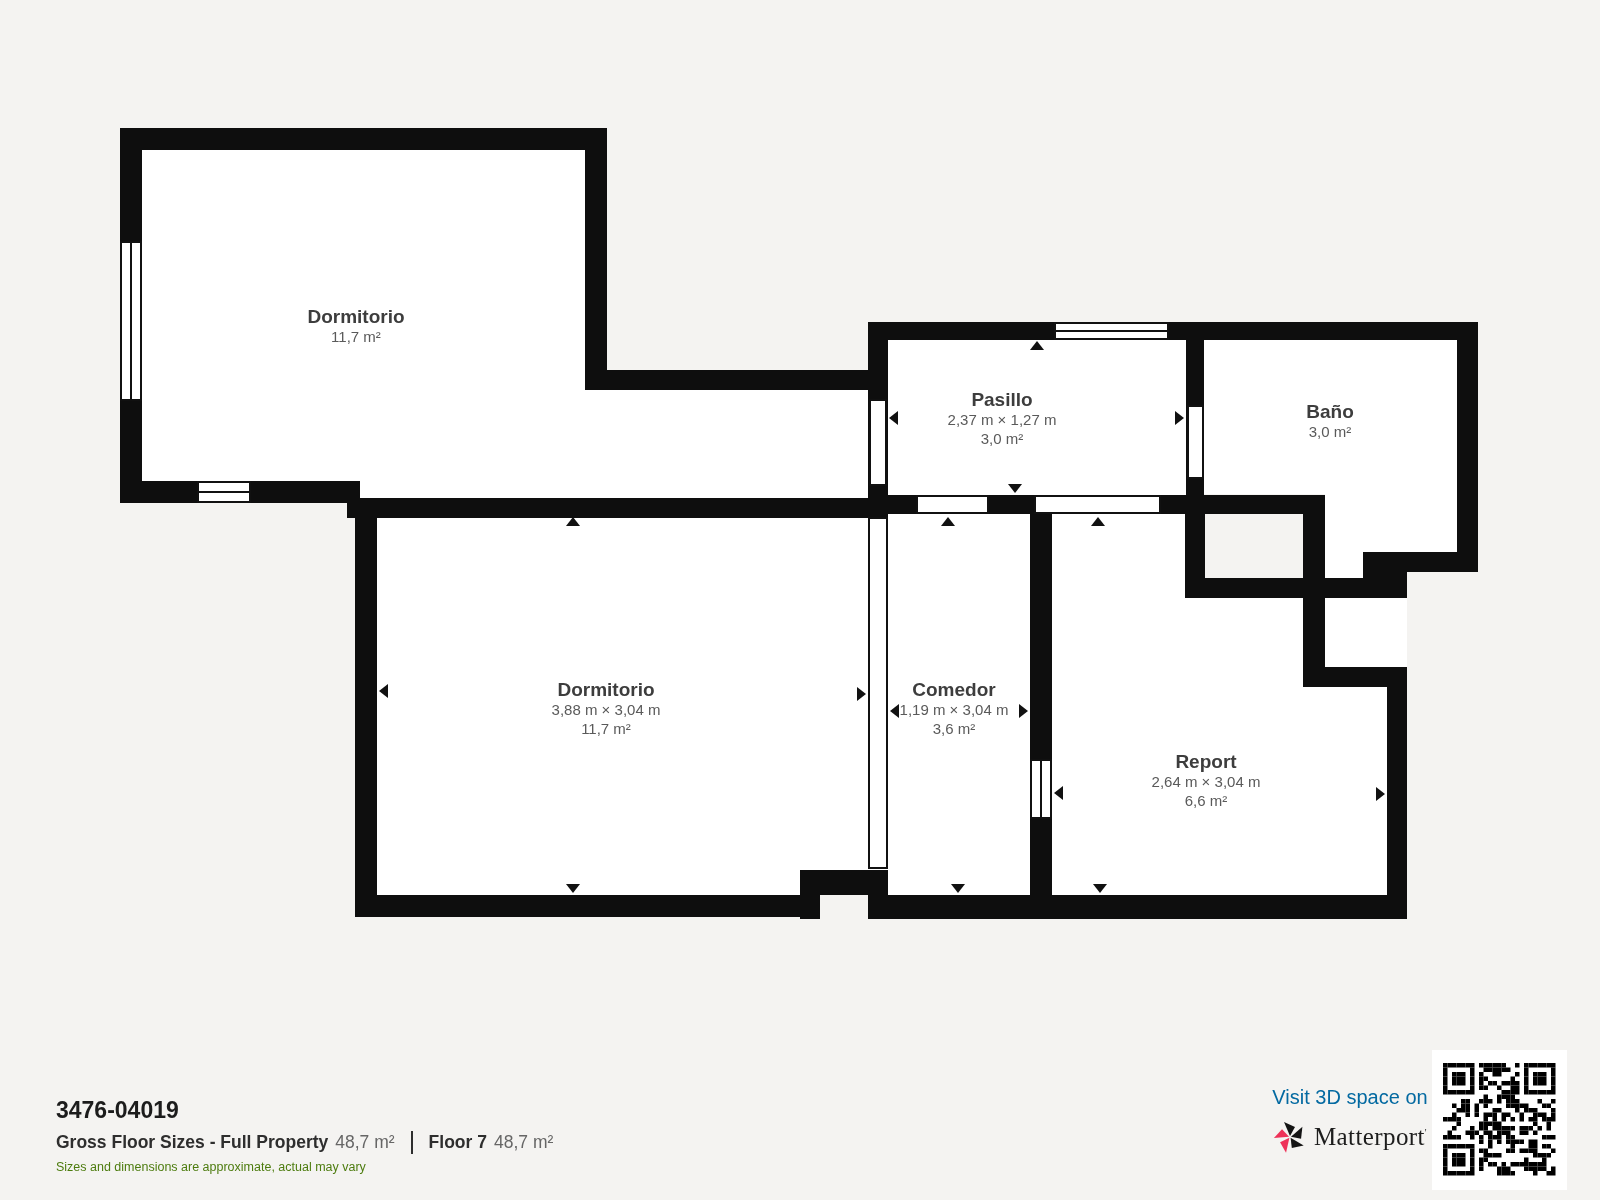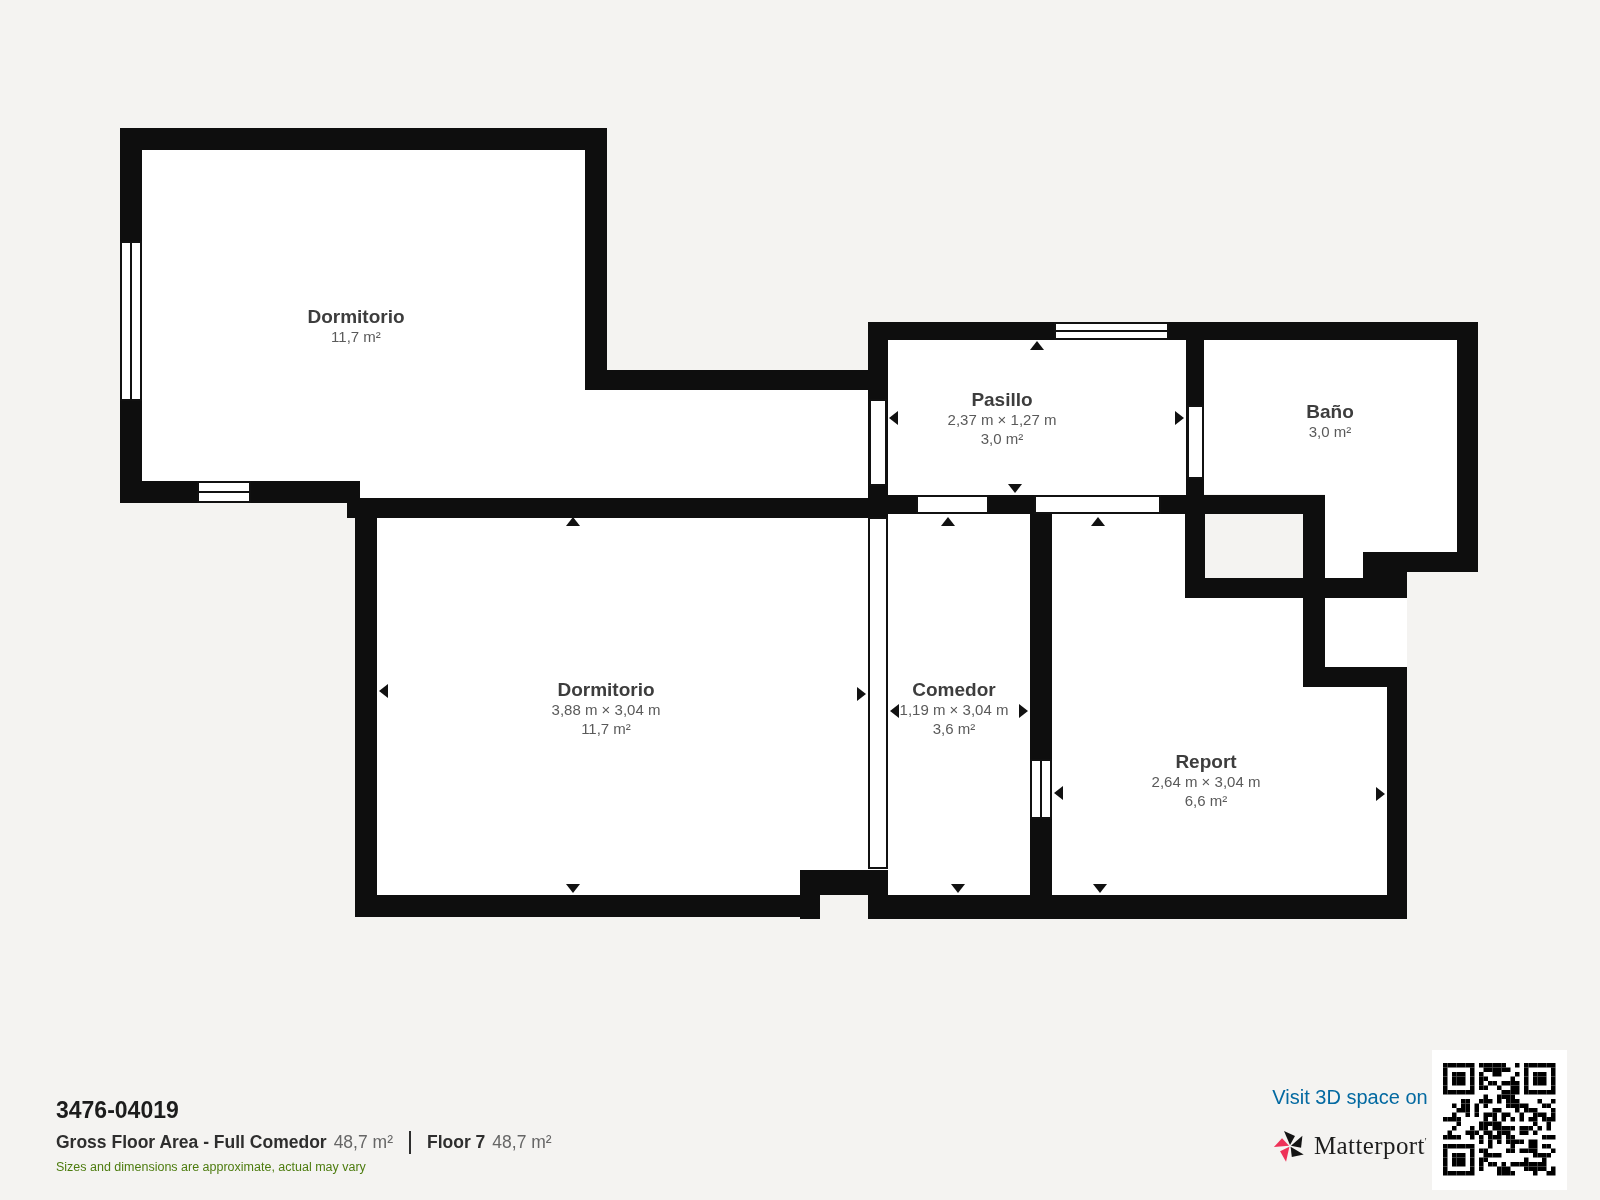--- a/index.html
+++ b/index.html
@@ -16,21 +16,21 @@
     display:flex;align-items:center;gap:14px;padding-left:14px;box-sizing:border-box;}
   .report-bar .bar-label{font-size:17px;font-weight:bold;letter-spacing:.2px;}
   .report-id{position:absolute;left:56px;top:1097px;font-size:23px;font-weight:bold;color:#1c1c1c;}
   .area-line{position:absolute;left:56px;top:1131px;display:flex;align-items:center;font-size:17.5px;color:#666;}
   .area-line .lbl{font-weight:bold;color:#2e2e2e;}
   .area-line .sep{display:inline-block;width:2px;height:23px;background:#2e2e2e;margin:0 16px;}
   .area-line .val{margin-left:7px;}
   .disclaimer{position:absolute;left:56px;top:1160px;font-size:12.5px;color:#4d7c0f;}
   .visit-block{position:absolute;left:1250px;top:1086px;width:200px;text-align:center;}
   .visit-label{font-size:20px;color:#0369a1;}
-  .brand-row{margin-top:20px;display:flex;align-items:center;justify-content:center;gap:7px;}
+  .brand-row{margin-top:11px;display:flex;align-items:center;justify-content:center;gap:7px;}
   .brand-word{font-family:"Liberation Serif", serif;font-size:25px;color:#1d1d1d;letter-spacing:.4px;}
   .brand-word sup{font-size:10px;}
   .qr-box{position:absolute;left:1432px;top:1050px;width:135px;height:140px;background:#ffffff;}
 </style>
 </head>
 <body>
 
 <div id="stage">
 
   <svg class="plan-svg" width="1600" height="1030" viewBox="0 0 1600 1030">
@@ -154,21 +154,21 @@
   <div class="room-label" style="left:1206px;top:780px;">
     <div class="title">Report</div>
     <div class="dims">2,64 m × 3,04 m</div>
     <div class="area">6,6 m²</div>
   </div>
 
 
   <div class="report-id">3476-04019</div>
 
   <div class="area-line">
-    <span class="lbl">Gross Floor Area - Full Comedor</span>
+    <span class="lbl">Gross Floor Sizes - Full Property</span>
     <span class="val">48,7 m²</span>
     <span class="sep"></span>
     <span class="lbl">Floor 7</span>
     <span class="val">48,7 m²</span>
   </div>
 
   <div class="disclaimer">Sizes and dimensions are approximate, actual may vary</div>
 
   <div class="visit-block">
     <div class="visit-label">Visit 3D space on</div>

